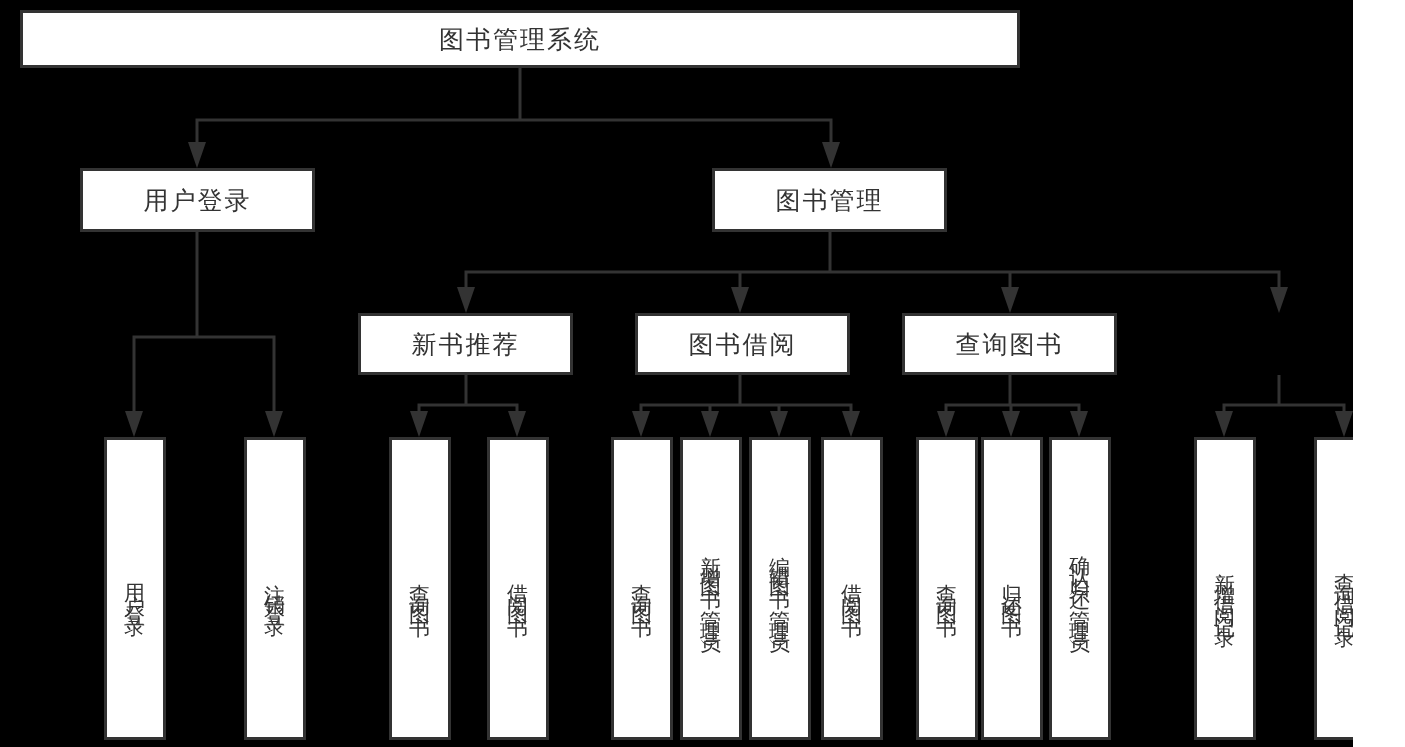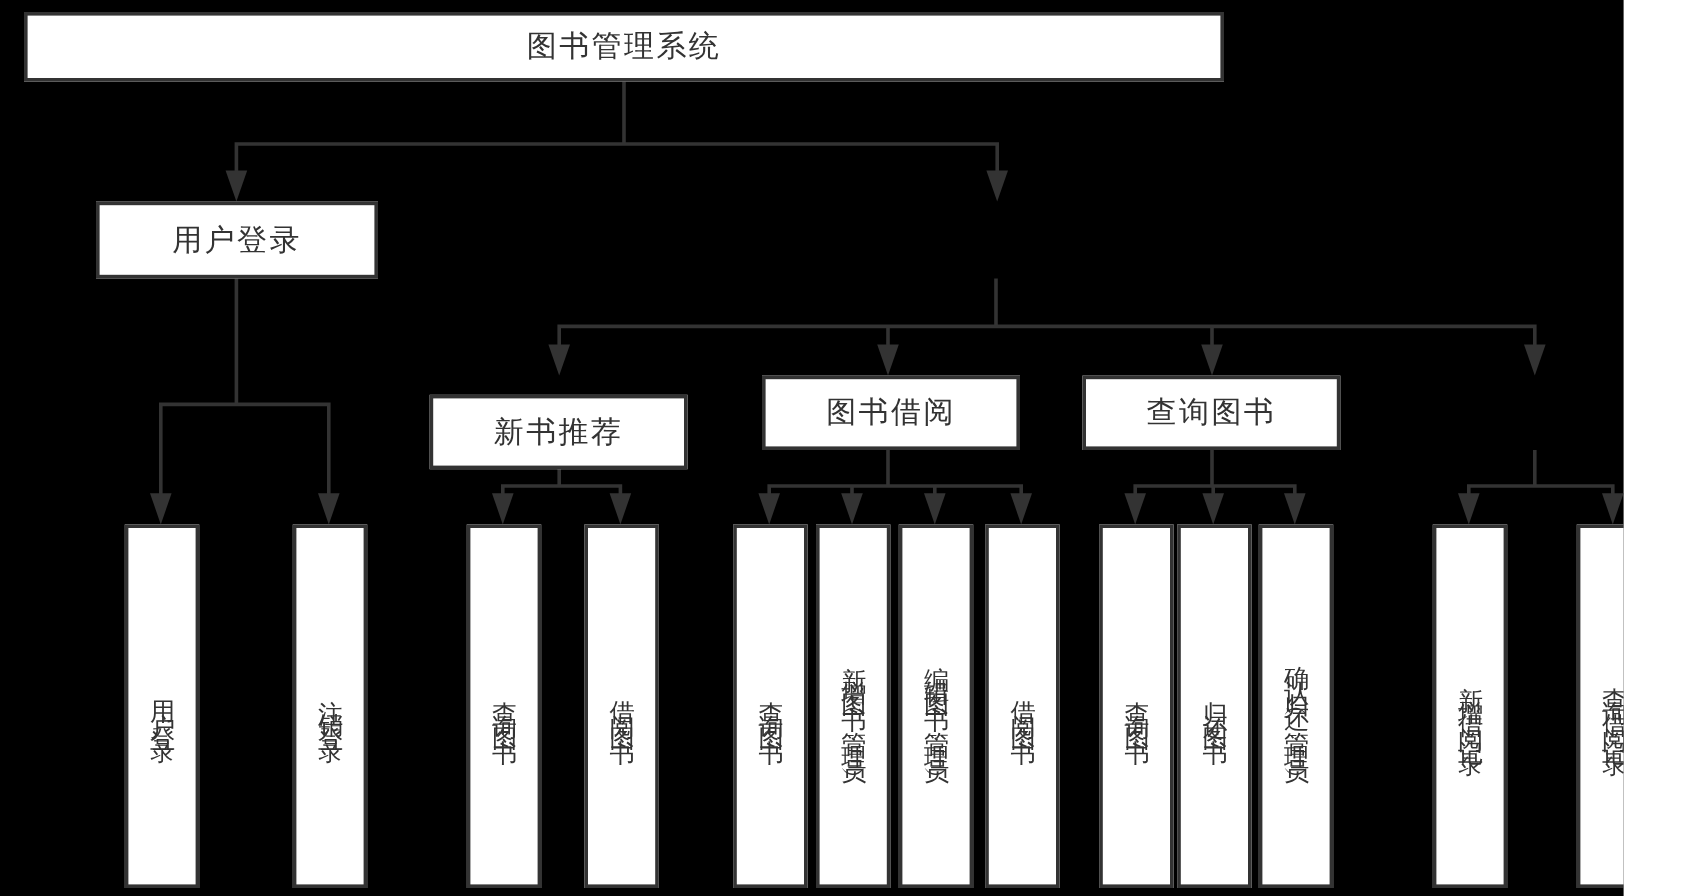--- a/index.html
+++ b/index.html
@@ -30,21 +30,21 @@
     line-height: 1;
     white-space: nowrap;
   }
 
   
   .n-root { left: 20px;  top: 10px;  width: 1000px; height: 58px; }
   
   .n-l2a  { left: 80px;  top: 168px; width: 235px;  height: 64px; }
   .n-l2b  { left: 712px; top: 168px; width: 235px;  height: 64px; }
   
-  .n-l3a  { left: 358px;  top: 329px; width: 215px; height: 62px; }
+  .n-l3a  { left: 358px;  top: 313px; width: 215px; height: 62px; }
   .n-l3b  { left: 635px;  top: 313px; width: 215px; height: 62px; }
   .n-l3c  { left: 902px;  top: 313px; width: 215px; height: 62px; }
   .n-l3d  { left: 1172px; top: 313px; width: 215px; height: 62px; }
   
   .leaf { top: 437px; width: 62px; height: 303px; }
   .leaf span {
     writing-mode: vertical-rl;
     font-size: 21px;
     letter-spacing: 11px;
     line-height: 1;
@@ -123,20 +123,23 @@
     </g>
   </svg>
 
   <div class="node n-root">
     <span>图书管理系统</span>
   </div>
 
   <div class="node n-l2a">
     <span>用户登录</span>
   </div>
+  <div class="node n-l2b">
+    <span>图书管理</span>
+  </div>
 
   <div class="node n-l3a">
     <span>新书推荐</span>
   </div>
   <div class="node n-l3b">
     <span>图书借阅</span>
   </div>
   <div class="node n-l3c">
     <span>查询图书</span>
   </div>

